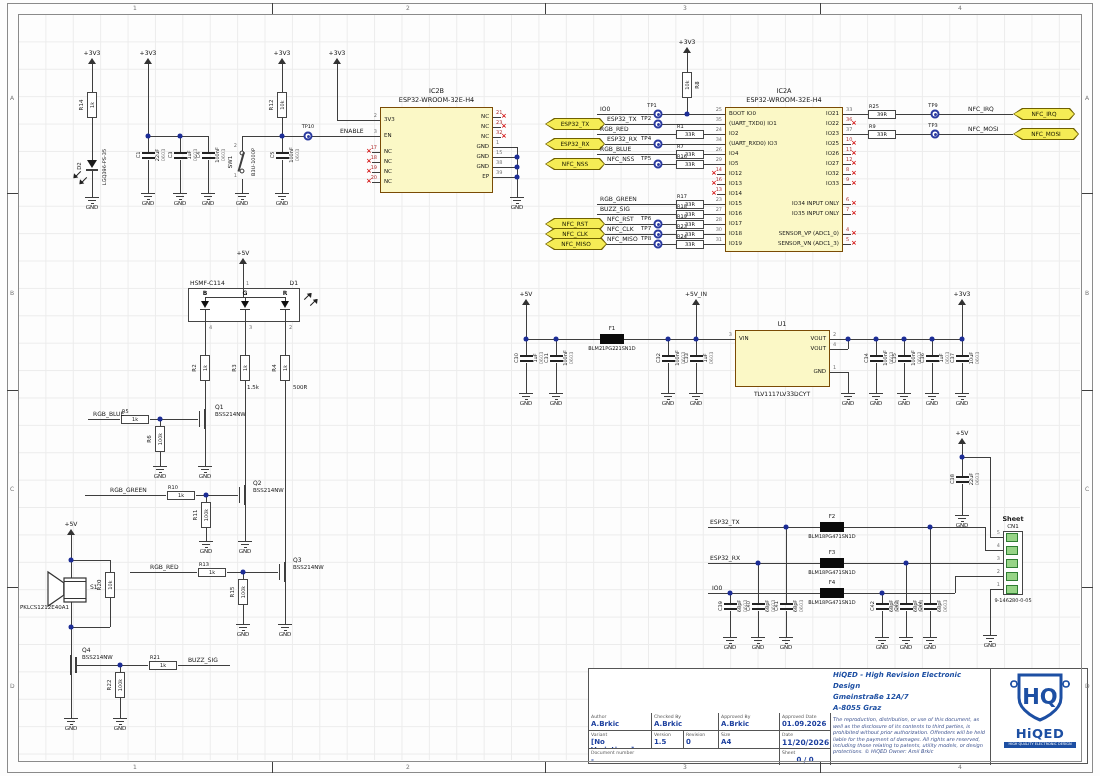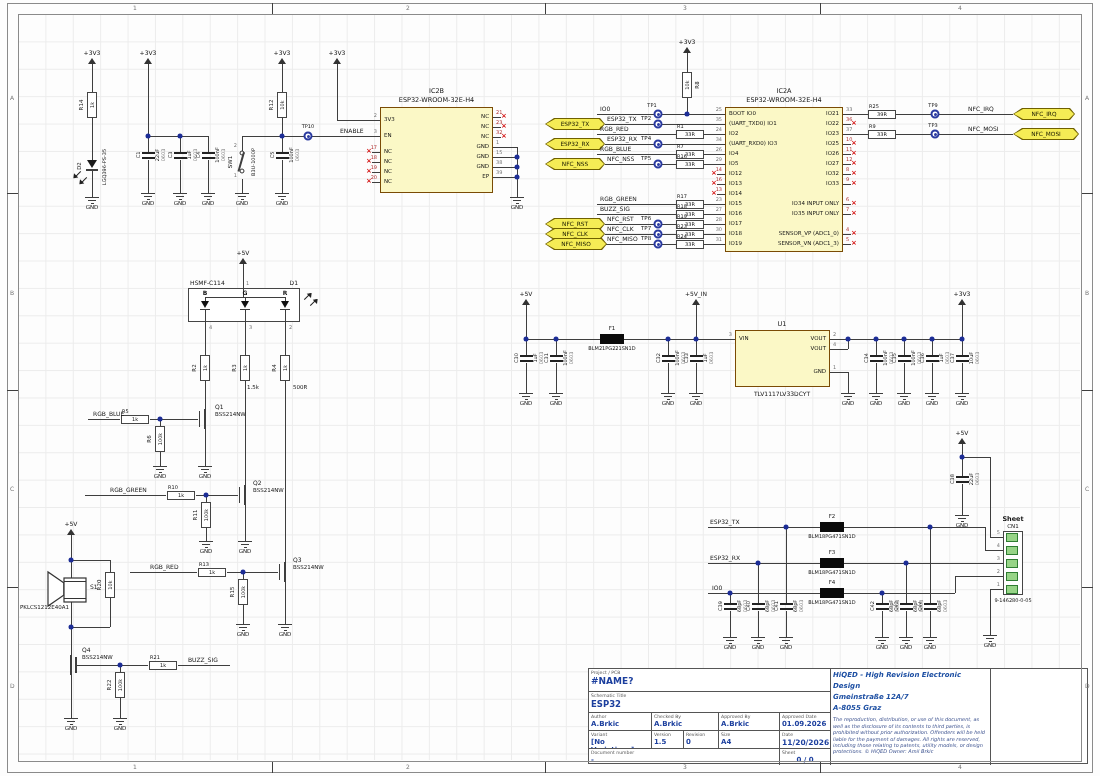--- a/index.html
+++ b/index.html
@@ -44,28 +44,20 @@
   .logoname{font-size:13px;font-weight:bold;color:#1d4fa3;text-align:center;letter-spacing:.5px;}
   .logotag{margin:1px auto 0;width:72px;background:#1d4fa3;color:#fff;font-size:3.5px;text-align:center;line-height:1.6;}
 </style>
 </head>
 <body>
 
 <div id="canvas">
   <div class="grid"></div>
 
   <div class="tb">
-    <div class="tb-cell" style="left:0;top:0;width:242px;height:23px">
-      <div class="tb-lab">Project / PCB</div>
-      <div class="tb-val big">#NAME?</div>
-    </div>
-    <div class="tb-cell" style="left:0;top:23px;width:242px;height:21px">
-      <div class="tb-lab">Schematic Title</div>
-      <div class="tb-val" style="font-size:8.5px">ESP32</div>
-    </div>
     <div class="tb-cell" style="left:0;top:44px;width:63px;height:18px">
       <div class="tb-lab">Author</div>
       <div class="tb-val">A.Brkic</div>
     </div>
     <div class="tb-cell" style="left:63px;top:44px;width:67px;height:18px">
       <div class="tb-lab">Checked By</div>
       <div class="tb-val">A.Brkic</div>
     </div>
     <div class="tb-cell" style="left:130px;top:44px;width:61px;height:18px">
       <div class="tb-lab">Approved By</div>
@@ -101,20 +93,32 @@
     </div>
     <div class="tb-cell" style="left:191px;top:80px;width:51px;height:16px;border-bottom:none">
       <div class="tb-lab">Sheet</div>
       <div class="tb-val" style="text-align:center">0 / 0</div>
     </div>
     <div class="tb-cell" style="left:242px;top:0;width:160px;height:96px;border-bottom:none">
       <div class="comp">HiQED - High Revision Electronic Design</div>
       <div class="comp">Gmeinstraße 12A/7</div>
       <div class="comp">A-8055 Graz</div>
       <div class="legal">The reproduction, distribution, or use of this document, as well as the disclosure of its contents to third parties, is prohibited without prior authorization. Offenders will be held liable for the payment of damages. All rights are reserved, including those relating to patents, utility models, or design protections. © HiQED Owner: Amil Brkic</div>
+    </div>
+    <div class="tb-cell" style="left:402px;top:0;width:98px;height:96px;border-right:none;border-bottom:none">
+      <svg width="64" height="54" style="display:block;margin:2px auto 0" viewBox="0 0 64 54">
+        <line x1="2" y1="12" x2="10" y2="12" stroke="#1d4fa3" stroke-width="1.5"></line>
+        <line x1="54" y1="12" x2="62" y2="12" stroke="#1d4fa3" stroke-width="1.5"></line>
+        <circle cx="6" cy="12" r="3" fill="#fff" stroke="#1d4fa3" stroke-width="1.5"></circle>
+        <circle cx="58" cy="12" r="3" fill="#fff" stroke="#1d4fa3" stroke-width="1.5"></circle>
+        <path d="M11,3 H53 V26 C53,40 32,48 32,48 C32,48 11,40 11,26 Z" fill="#fff" stroke="#1d4fa3" stroke-width="3"></path>
+        <text x="32" y="32" text-anchor="middle" font-size="21" font-weight="bold" fill="#1d4fa3" font-family="DejaVu Sans, sans-serif">HQ</text>
+      </svg>
+      <div class="logoname">HiQED</div>
+      <div class="logotag">HIGH QUALITY ELECTRONIC DESIGN</div>
     </div>
   </div>
 <div class="frame" style="left: 7px; top: 3px; width: 1086px; height: 770px;"></div>
     <div class="frame" style="left: 18px; top: 14px; width: 1064px; height: 748px;"></div>
     <div class="w" style="left: 272px; top: 3px; width: 1px; height: 11px;"></div>
     <div class="w" style="left: 272px; top: 762px; width: 1px; height: 11px;"></div>
     <div class="w" style="left: 545px; top: 3px; width: 1px; height: 11px;"></div>
     <div class="w" style="left: 545px; top: 762px; width: 1px; height: 11px;"></div>
     <div class="w" style="left: 820px; top: 3px; width: 1px; height: 11px;"></div>
     <div class="w" style="left: 820px; top: 762px; width: 1px; height: 11px;"></div>

